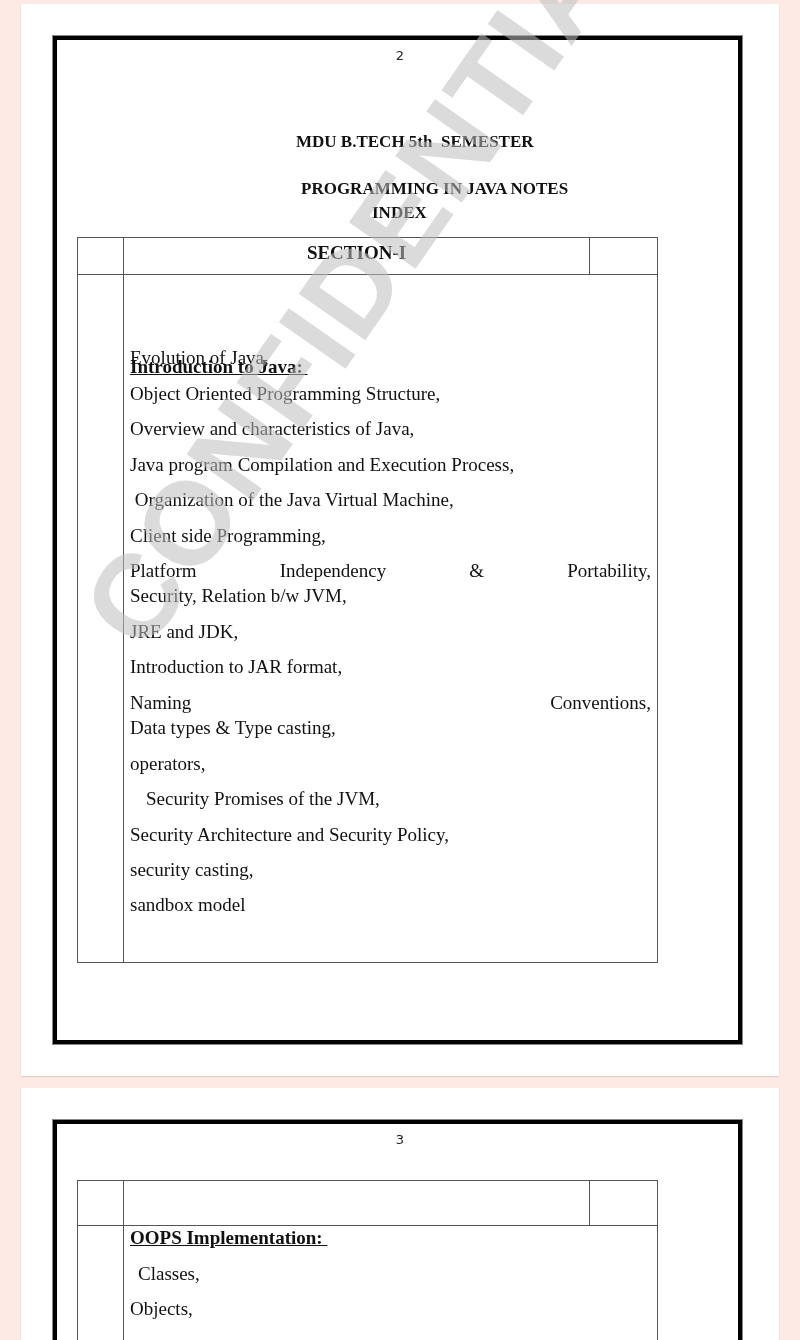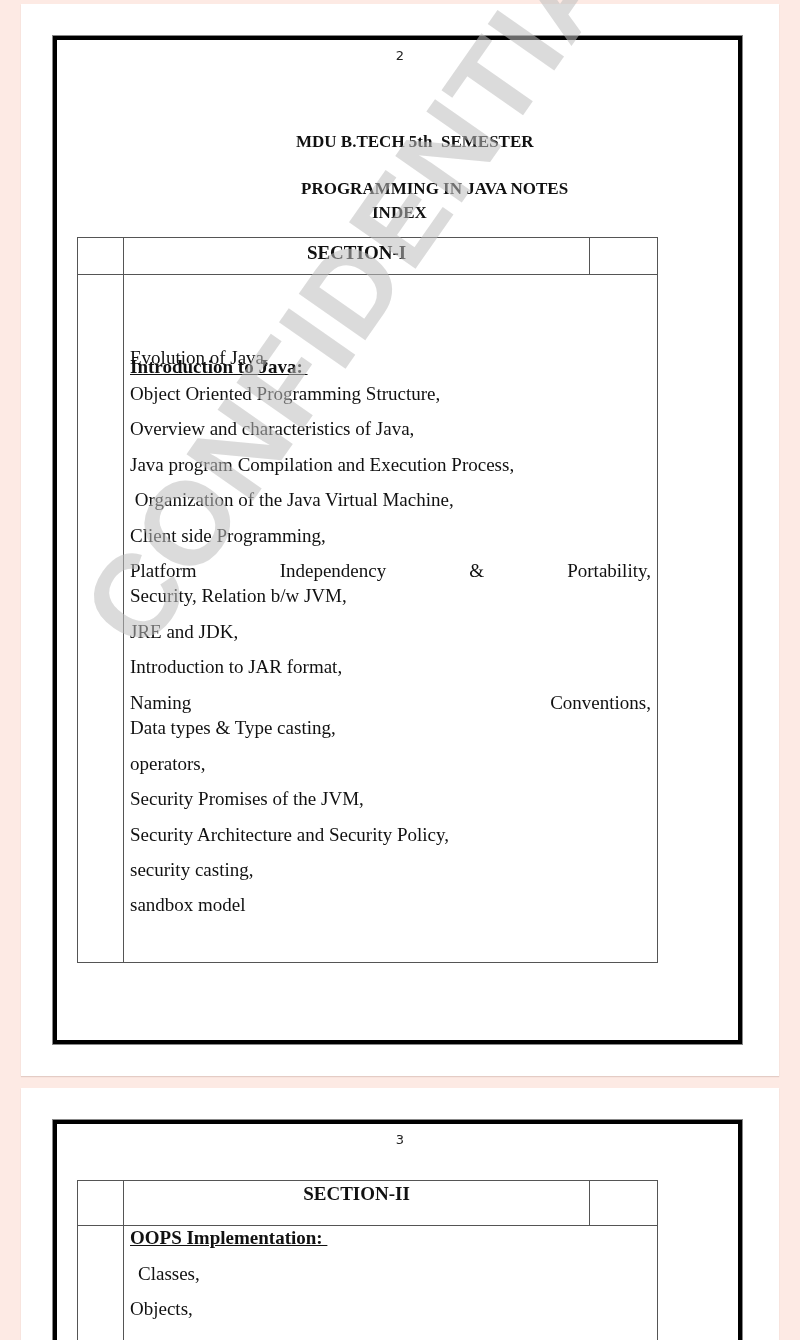--- a/index.html
+++ b/index.html
@@ -94,40 +94,39 @@
         </div>
         <div class="topic" style="top:309px;">Security, Relation b/w JVM,</div>
         <div class="topic" style="top:345px;">JRE and JDK,</div>
         <div class="topic" style="top:380px;">Introduction to JAR format,</div>
         <div class="topic just" style="top:416px;">
           <span>Naming</span>
           <span>Conventions,</span>
         </div>
         <div class="topic" style="top:441px;">Data types &amp; Type casting,</div>
         <div class="topic" style="top:477px;">operators,</div>
-        <div class="topic" style="top:512px;">Security Promises of the JVM,</div>
+        <div class="topic" style="top:512px;margin-left:16px;">Security Promises of the JVM,</div>
         <div class="topic" style="top:548px;">Security Architecture and Security Policy,</div>
         <div class="topic" style="top:583px;">security casting,</div>
         <div class="topic" style="top:618px;">sandbox model</div>
       </div>
     </div>
   </div>
 
   <div class="watermark">CONFIDENTIAL</div>
 </div>
 
 <div class="page" id="page2">
   <div class="frame"></div>
   <div class="page-num" style="top:44px">3</div>
 
   <div class="idx-table" style="top:92px; height:300px;">
     <div class="hdr-row" style="height:44px;">
       <div class="c1"></div>
         <div class="c2"></div>
-      <div class="sec-title" style="top:2px;">SECTION-II</div>
     </div>
     <div class="body-row" style="height:256px;">
       <div class="c1"></div>
       <div class="topics" style="top:0;">
         <div class="topic head" style="top:0px;">OOPS Implementation: </div>
         <div class="topic" style="top:36px;margin-left:8px;">Classes,</div>
         <div class="topic" style="top:71px;">Objects,</div>
       </div>
     </div>
   </div>

